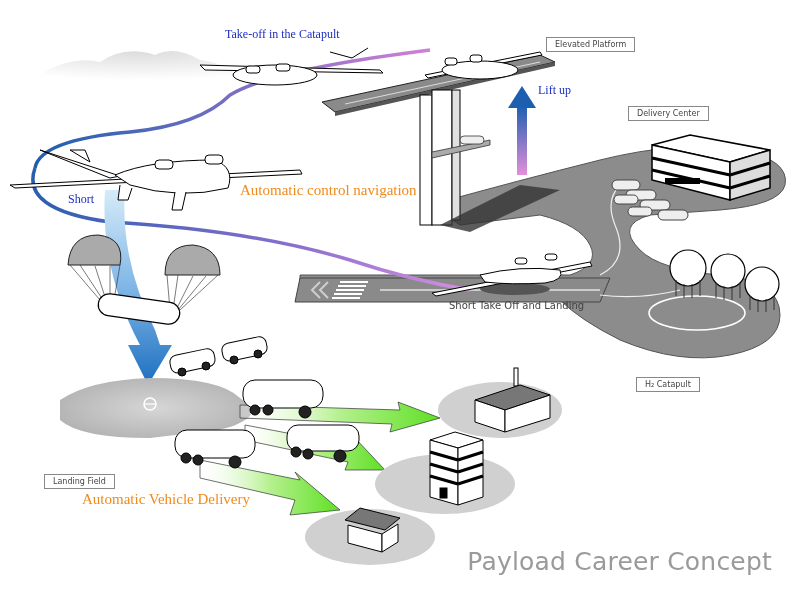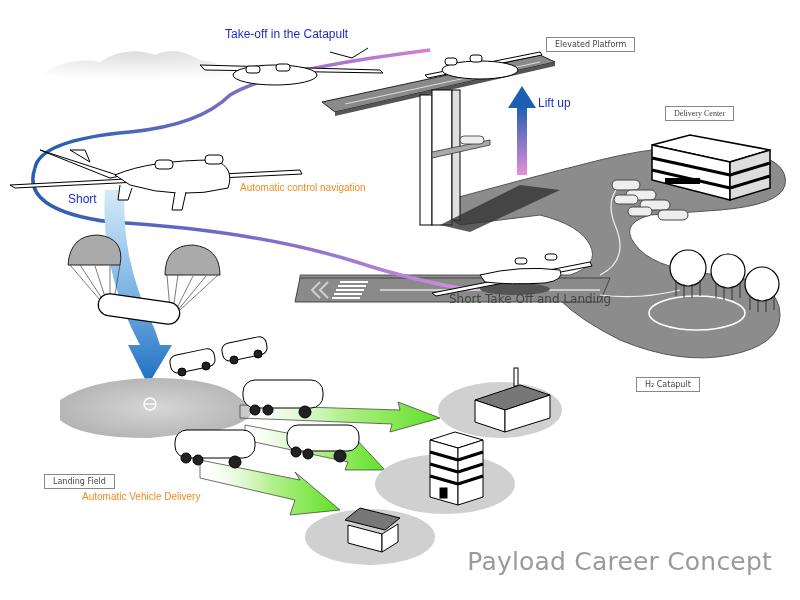--- a/index.html
+++ b/index.html
@@ -1,20 +1,20 @@
 <!DOCTYPE html>
 <html><head>
 <meta charset="utf-8">
 <style>
   html, body { margin: 0; padding: 0; background: #ffffff; }
   body { width: 800px; height: 600px; position: relative; overflow: hidden; font-family: "DejaVu Sans", sans-serif; }
   svg#scene { position: absolute; left: 0; top: 0; width: 800px; height: 600px; }
-  .lbl { position: absolute; white-space: nowrap; font-family: Liberation Sans, sans-serif; }
+  .lbl { position: absolute; white-space: nowrap; font-family: Liberation Serif, serif; }
   .lbl-blue { color: #1a2fbf; font-size: 12px; }
-  .lbl-orange { color: #f08a1c; font-size: 10px; }
+  .lbl-orange { color: #f08a1c; font-size: 15px; }
   .callout { position: absolute; border: 1px solid #888; border-radius: 0; background: #fff; font-size: 8px; color: #444; padding: 2px 8px; white-space: nowrap; font-family: "DejaVu Sans", sans-serif; }
   .caption { position: absolute; font-size: 10px; color: #444; white-space: nowrap; }
   .title { position: absolute; right: 28px; top: 547px; font-size: 25px; color: #9a9a9a; font-family: "DejaVu Sans", sans-serif; letter-spacing: 0.2px; }
 </style>
 </head>
 <body>
 
 <svg id="scene" viewBox="0 0 800 600">
   <defs>
     <linearGradient id="pathGrad" x1="0" y1="0" x2="1" y2="0">
@@ -237,24 +237,24 @@
   </g>
 
   <g stroke="#000" stroke-width="1">
     <polygon points="345,520 360,508 400,518 385,530" fill="#777"></polygon>
     <polygon points="348,525 382,534 382,552 348,543" fill="#fff"></polygon>
     <polygon points="382,534 398,524 398,542 382,552" fill="#fff"></polygon>
   </g>
 </svg>
 
 <div class="lbl lbl-blue" style="left:225px; top:27px;">Take-off in the Catapult</div>
-<div class="lbl lbl-blue" style="left:538px; top:96px;">Lift up</div>
+<div class="lbl lbl-blue" style="left:538px; top:83px;">Lift up</div>
 <div class="lbl lbl-blue" style="left:68px; top:192px;">Short</div>
 <div class="lbl lbl-orange" style="left:240px; top:182px;">Automatic control navigation</div>
 <div class="lbl lbl-orange" style="left:82px; top:491px;">Automatic Vehicle Delivery</div>
-<div class="caption" style="left:449px; top:292px; font-size:12px;">Short Take Off and Landing</div>
+<div class="caption" style="left:449px; top:300px; font-size:10px;">Short Take Off and Landing</div>
 
 <div class="callout" style="left:546px; top:37px;">Elevated Platform</div>
-<div class="callout" style="left:665px; top:106px;font-family:Liberation Serif, serif;">Delivery Center</div>
+<div class="callout" style="left:628px; top:106px;">Delivery Center</div>
 <div class="callout" style="left:636px; top:377px;">H₂ Catapult</div>
 <div class="callout" style="left:44px; top:454px;margin-top:20px;">Landing Field</div>
 
 <div class="title">Payload Career Concept</div>
 
 </body></html>

